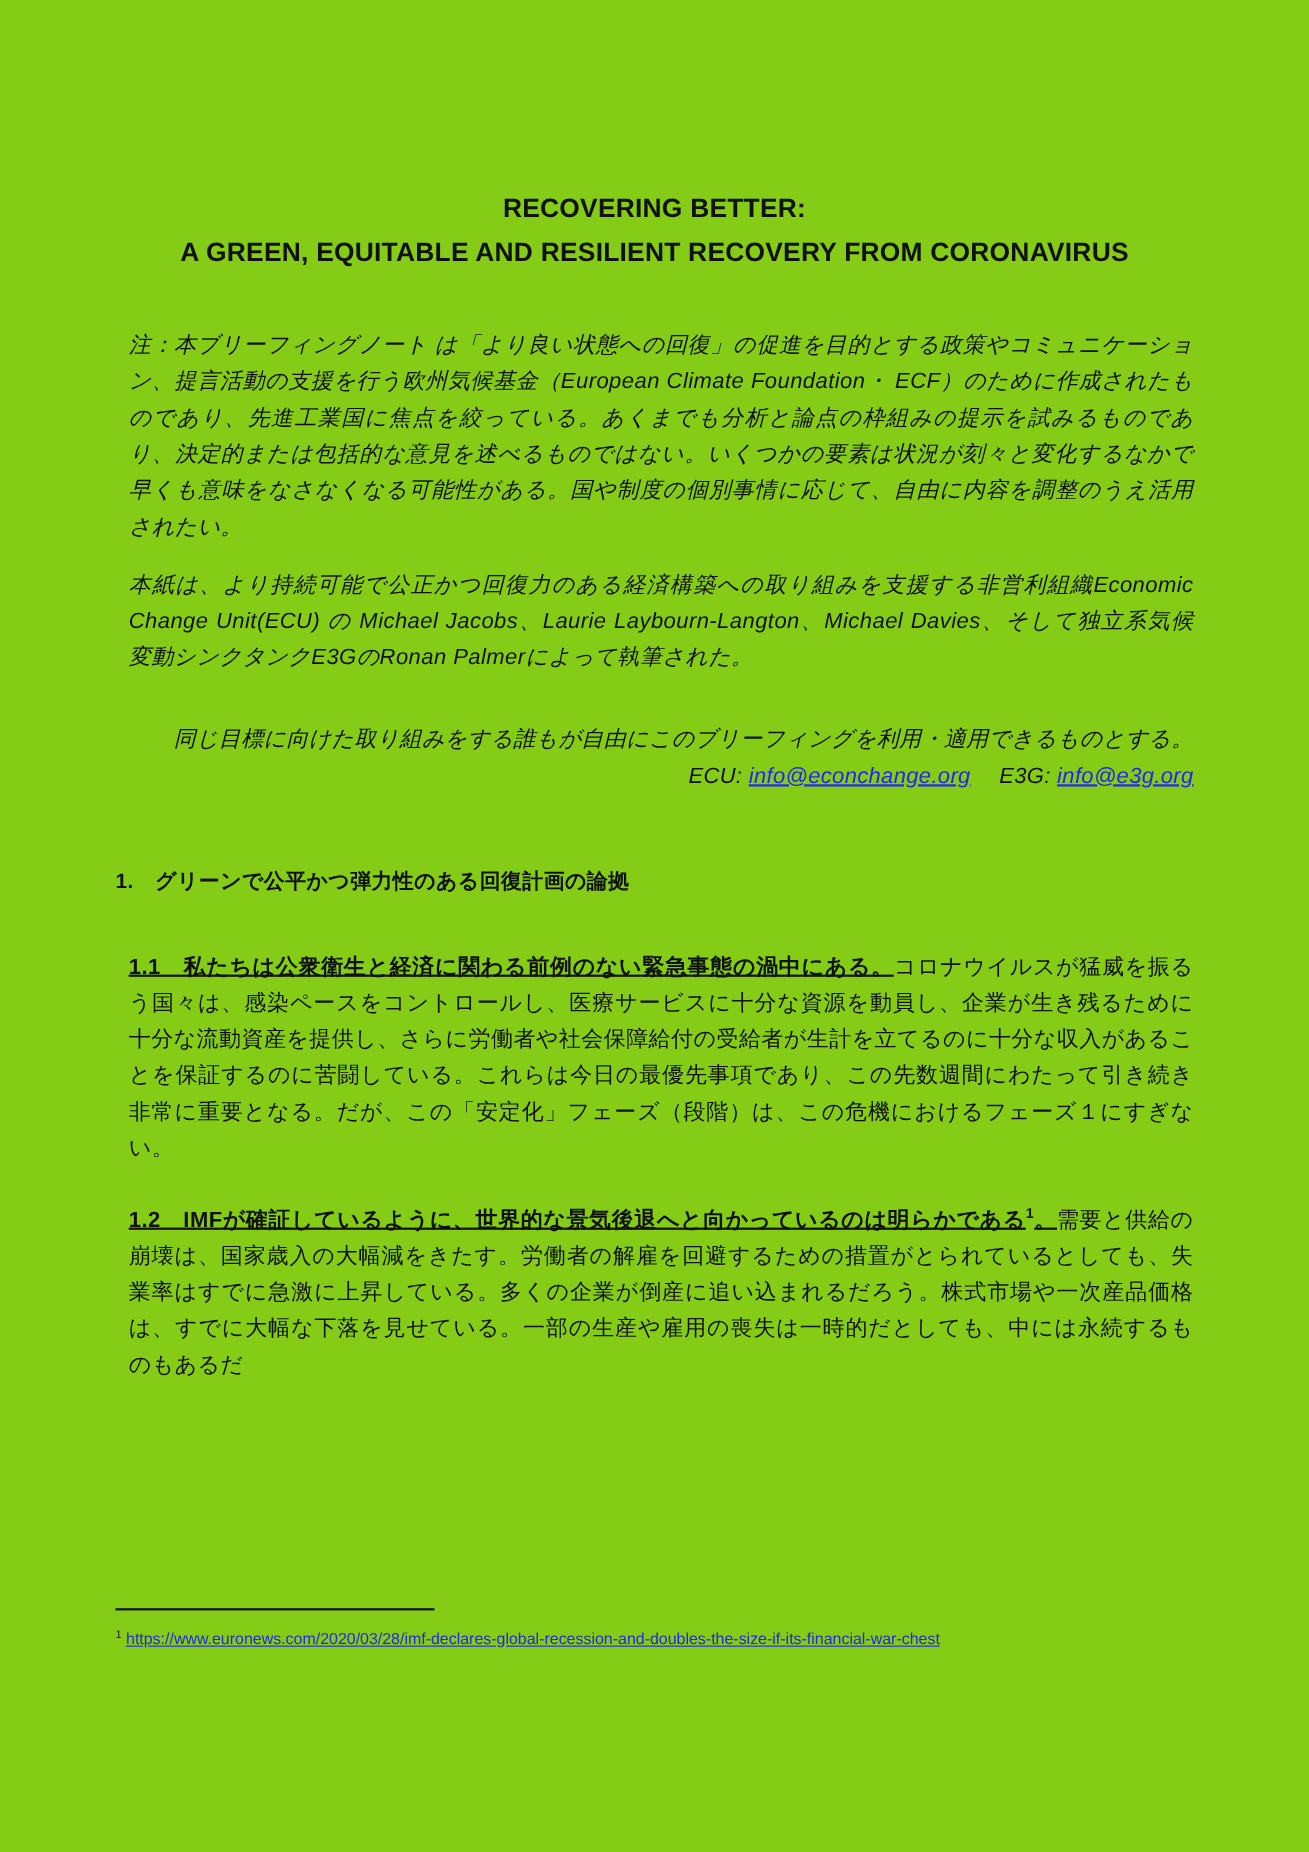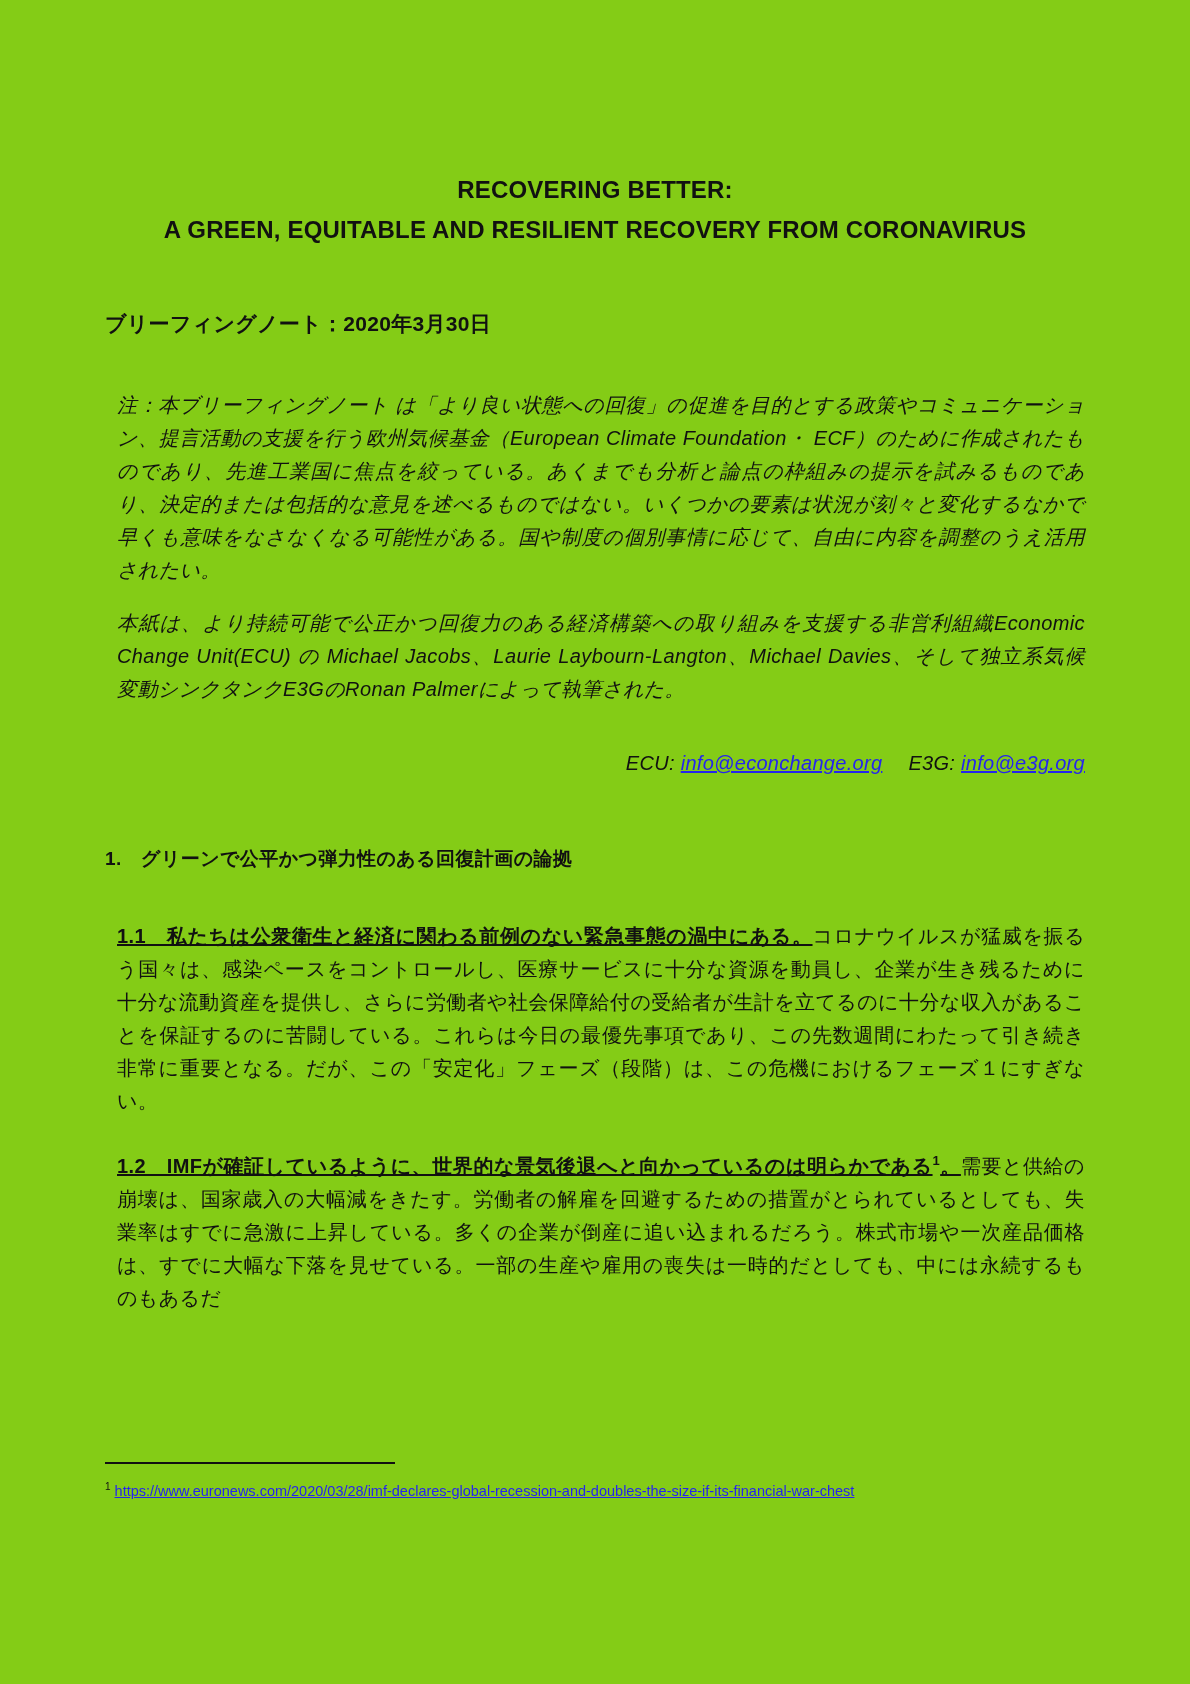--- a/index.html
+++ b/index.html
@@ -112,27 +112,27 @@
 
 <div class="page">
   <div class="content">
 
     <div class="title-en">
       <div>RECOVERING BETTER:</div>
       <div>A GREEN, EQUITABLE AND RESILIENT RECOVERY FROM CORONAVIRUS</div>
     </div>
 
 
-    <div class="date-line">ブリーフィングノート：2020年3月30日</div>
 
     <p class="para italic note-para">注：本ブリーフィングノート は「より良い状態への回復」の促進を目的とする政策やコミュニケーション、提言活動の支援を行う欧州気候基金（European Climate Foundation・ ECF）のために作成されたものであり、先進工業国に焦点を絞っている。あくまでも分析と論点の枠組みの提示を試みるものであり、決定的または包括的な意見を述べるものではない。いくつかの要素は状況が刻々と変化するなかで早くも意味をなさなくなる可能性がある。国や制度の個別事情に応じて、自由に内容を調整のうえ活用されたい。</p>
 
     <p class="para italic authors-para">本紙は、より持続可能で公正かつ回復力のある経済構築への取り組みを支援する非営利組織Economic Change Unit(ECU) の Michael Jacobs、Laurie Laybourn-Langton、Michael Davies、そして独立系気候変動シンクタンクE3GのRonan Palmerによって執筆された。</p>
 
     <div class="permission-block">
+      <div>同じ目標に向けた取り組みをする誰もが自由にこのブリーフィングを利用・適用できるものとする。</div>
       <div class="contact-line">
         <span>ECU: </span><a class="doc-link">info@econchange.org</a><span class="gap-left">E3G: </span><a class="doc-link">info@e3g.org</a>
       </div>
     </div>
 
     <div class="section-heading">1.　グリーンで公平かつ弾力性のある回復計画の論拠</div>
 
     <p class="para para-1-1">
       <span class="bold">1.1　私たちは公衆衛生と経済に関わる前例のない緊急事態の渦中にある。</span><span>コロナウイルスが猛威を振るう国々は、感染ペースをコントロールし、医療サービスに十分な資源を動員し、企業が生き残るために十分な流動資産を提供し、さらに労働者や社会保障給付の受給者が生計を立てるのに十分な収入があることを保証するのに苦闘している。これらは今日の最優先事項であり、この先数週間にわたって引き続き非常に重要となる。だが、この「安定化」フェーズ（段階）は、この危機におけるフェーズ１にすぎない。</span>
     </p>

